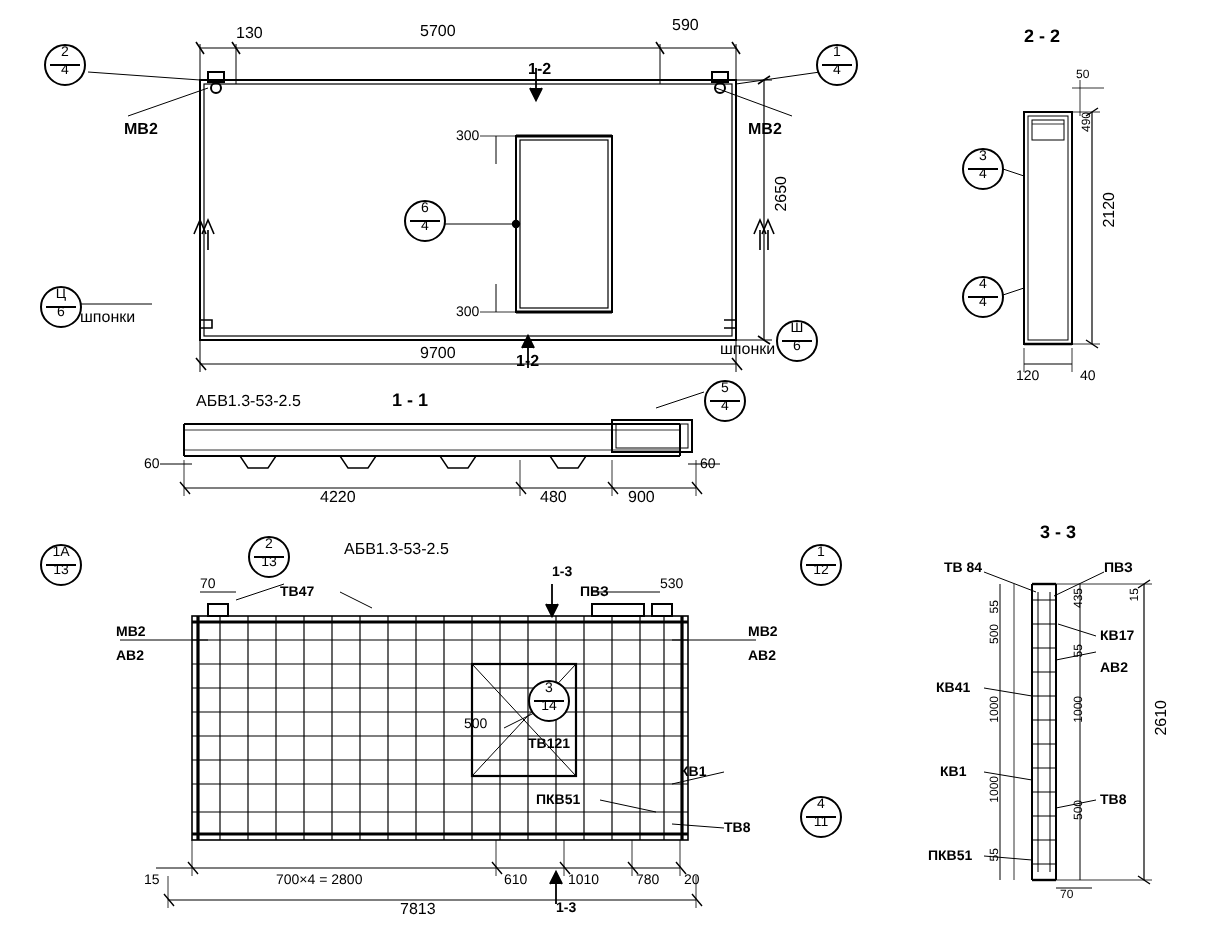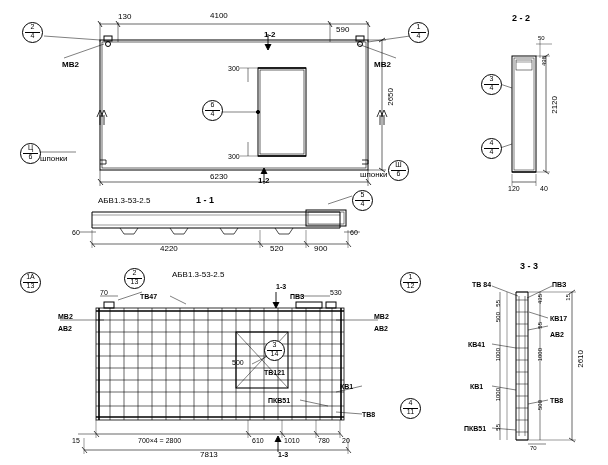--- a/index.html
+++ b/index.html
@@ -248,24 +248,24 @@
     <line x1="548" y1="318" x2="529" y2="312" stroke-width="0.5"></line>
     <line x1="492" y1="344" x2="516" y2="348" stroke-width="0.5"></line>
     <line x1="492" y1="386" x2="516" y2="390" stroke-width="0.5"></line>
     <line x1="548" y1="400" x2="528" y2="404" stroke-width="0.5"></line>
     <line x1="492" y1="428" x2="516" y2="430" stroke-width="0.5"></line>
     <line x1="528" y1="444" x2="546" y2="444" stroke-width="0.5"></line>
   </g>
 </svg>
 
 <div class="lbl" style="left:118px;top:12px;">130</div>
-<div class="lbl" style="left:210px;top:11px;">4100</div>
-<div class="lbl" style="left:336px;top:25px;">590</div>
+<div class="lbl" style="left:210px;top:11px;">5700</div>
+<div class="lbl" style="left:336px;top:8px;">590</div>
 <div class="lbl vert" style="left:386px;top:88px;">2650</div>
-<div class="lbl" style="left:210px;top:172px;">6230</div>
+<div class="lbl" style="left:210px;top:172px;">9700</div>
 <div class="lbl s7" style="left:228px;top:64px;">300</div>
 <div class="lbl s7" style="left:228px;top:152px;">300</div>
 <div class="lbl b" style="left:62px;top:60px;">МВ2</div>
 <div class="lbl b" style="left:374px;top:60px;">МВ2</div>
 <div class="lbl" style="left:40px;top:154px;">шпонки</div>
 <div class="lbl" style="left:360px;top:170px;">шпонки</div>
 <div class="lbl b" style="left:264px;top:30px;">1-2</div>
 <div class="lbl b" style="left:258px;top:176px;">1-2</div>
 
 <div class="bub" style="left:22px;top:22px;">
@@ -292,21 +292,21 @@
   <div class="t t1">6</div>
   <div class="bar"></div>
   <div class="t t2">4</div>
 </div>
 
 <div class="lbl" style="left:98px;top:196px;">АБВ1.3-53-2.5</div>
 <div class="lbl b s9" style="left:196px;top:196px;">1 - 1</div>
 <div class="lbl s7" style="left:72px;top:228px;">60</div>
 <div class="lbl s7" style="left:350px;top:228px;">60</div>
 <div class="lbl" style="left:160px;top:244px;">4220</div>
-<div class="lbl" style="left:270px;top:244px;">520</div>
+<div class="lbl" style="left:270px;top:244px;">480</div>
 <div class="lbl" style="left:314px;top:244px;">900</div>
 <div class="bub" style="left:352px;top:190px;">
   <div class="t t1">5</div>
   <div class="bar"></div>
   <div class="t t2">4</div>
 </div>
 
 <div class="lbl b s9" style="left:512px;top:14px;">2 - 2</div>
 <div class="lbl s6" style="left:538px;top:34px;">50</div>
 <div class="lbl s6 vert" style="left:540px;top:56px;">490</div>

